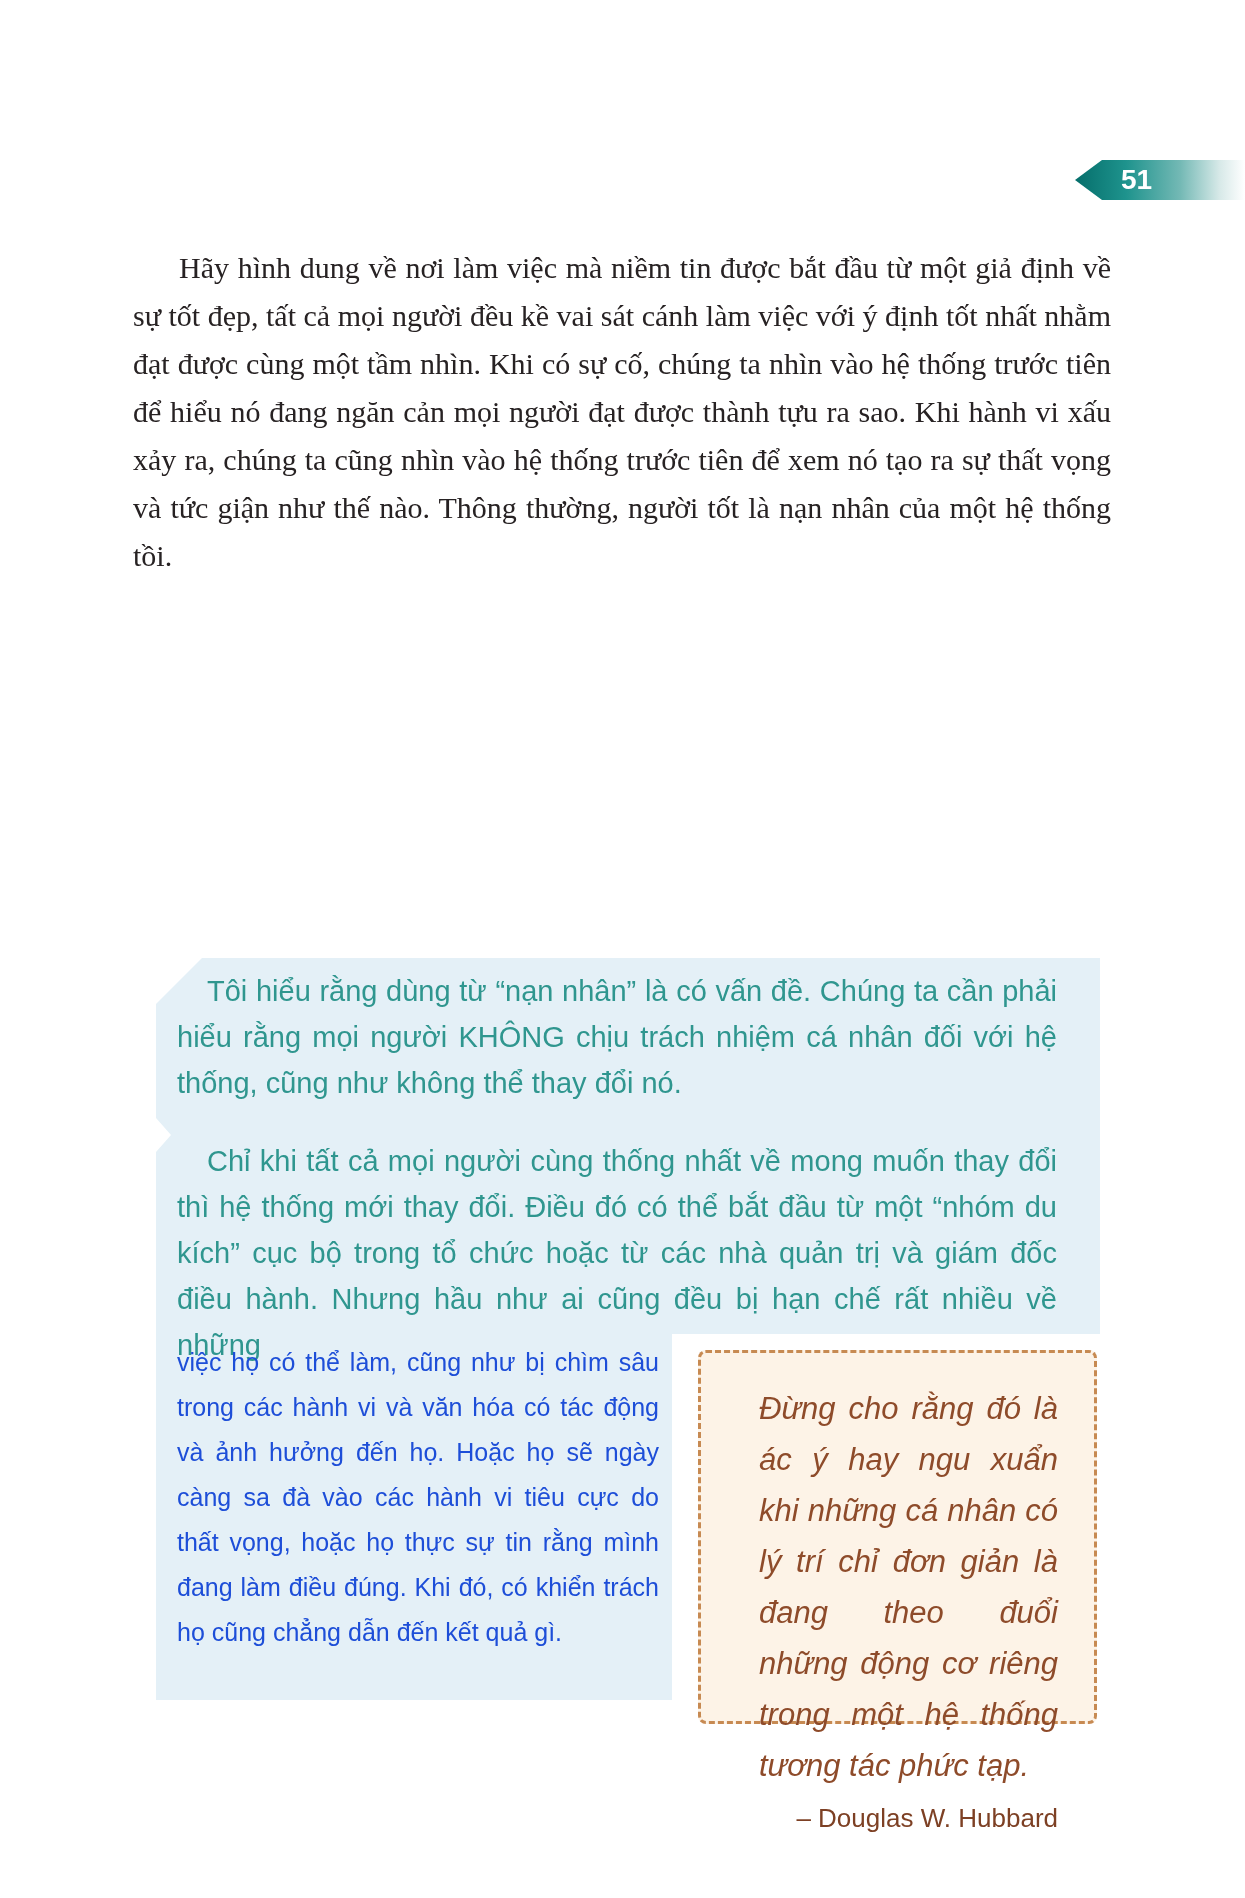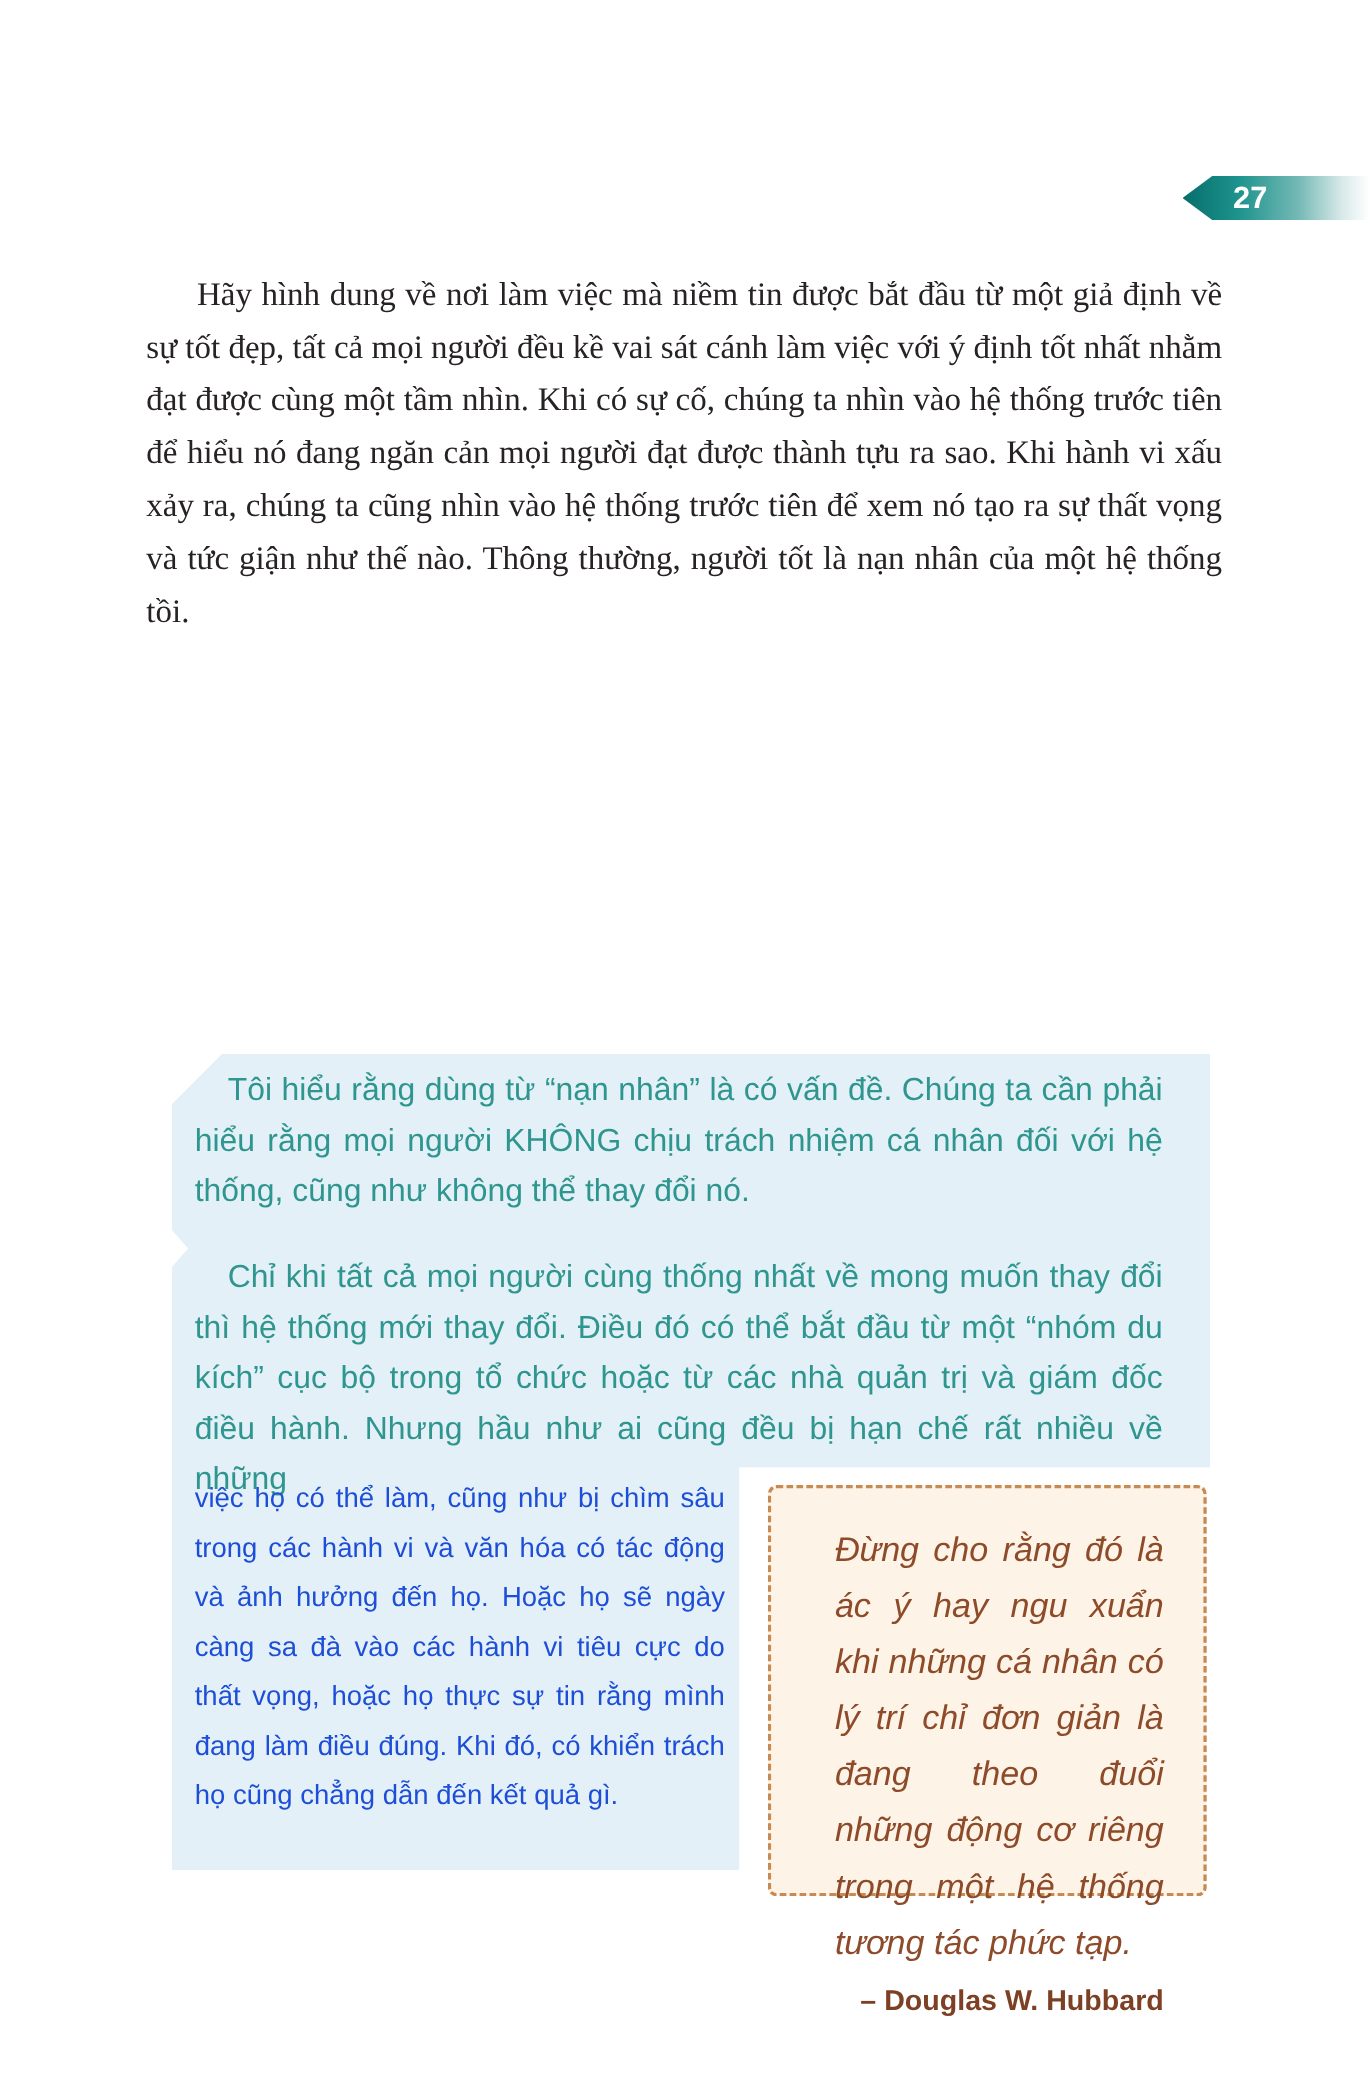--- a/index.html
+++ b/index.html
@@ -124,33 +124,33 @@
     font-family:"Liberation Sans", sans-serif;
     font-style:italic;
     font-size:31px;
     line-height:51px;
     color:#8e4b2a;
     text-align:justify;
   }
   .quote-attribution{
     margin:12px 36px 0 42px;
     font-family:"Liberation Sans", sans-serif;
-    font-weight:bold;
+    font-weight:normal;
     font-size:26px;
     color:#7d4024;
     text-align:right;
   }
 </style>
 </head>
 <body>
 
 <div class="page">
 
   <div class="page-badge">
-    <span class="page-number">27</span>
+    <span class="page-number">51</span>
   </div>
 
   <div class="body-text">
     <p>Hãy hình dung về nơi làm việc mà niềm tin được bắt đầu từ một giả định về sự tốt đẹp, tất cả mọi người đều kề vai sát cánh làm việc với ý định tốt nhất nhằm đạt được cùng một tầm nhìn. Khi có sự cố, chúng ta nhìn vào hệ thống trước tiên để hiểu nó đang ngăn cản mọi người đạt được thành tựu ra sao. Khi hành vi xấu xảy ra, chúng ta cũng nhìn vào hệ thống trước tiên để xem nó tạo ra sự thất vọng và tức giận như thế nào. Thông thường, người tốt là nạn nhân của một hệ thống tồi.</p>
   </div>
 
   <div class="callout"></div>
   <div class="callout-notch"></div>
 
   <div class="callout-inner">

